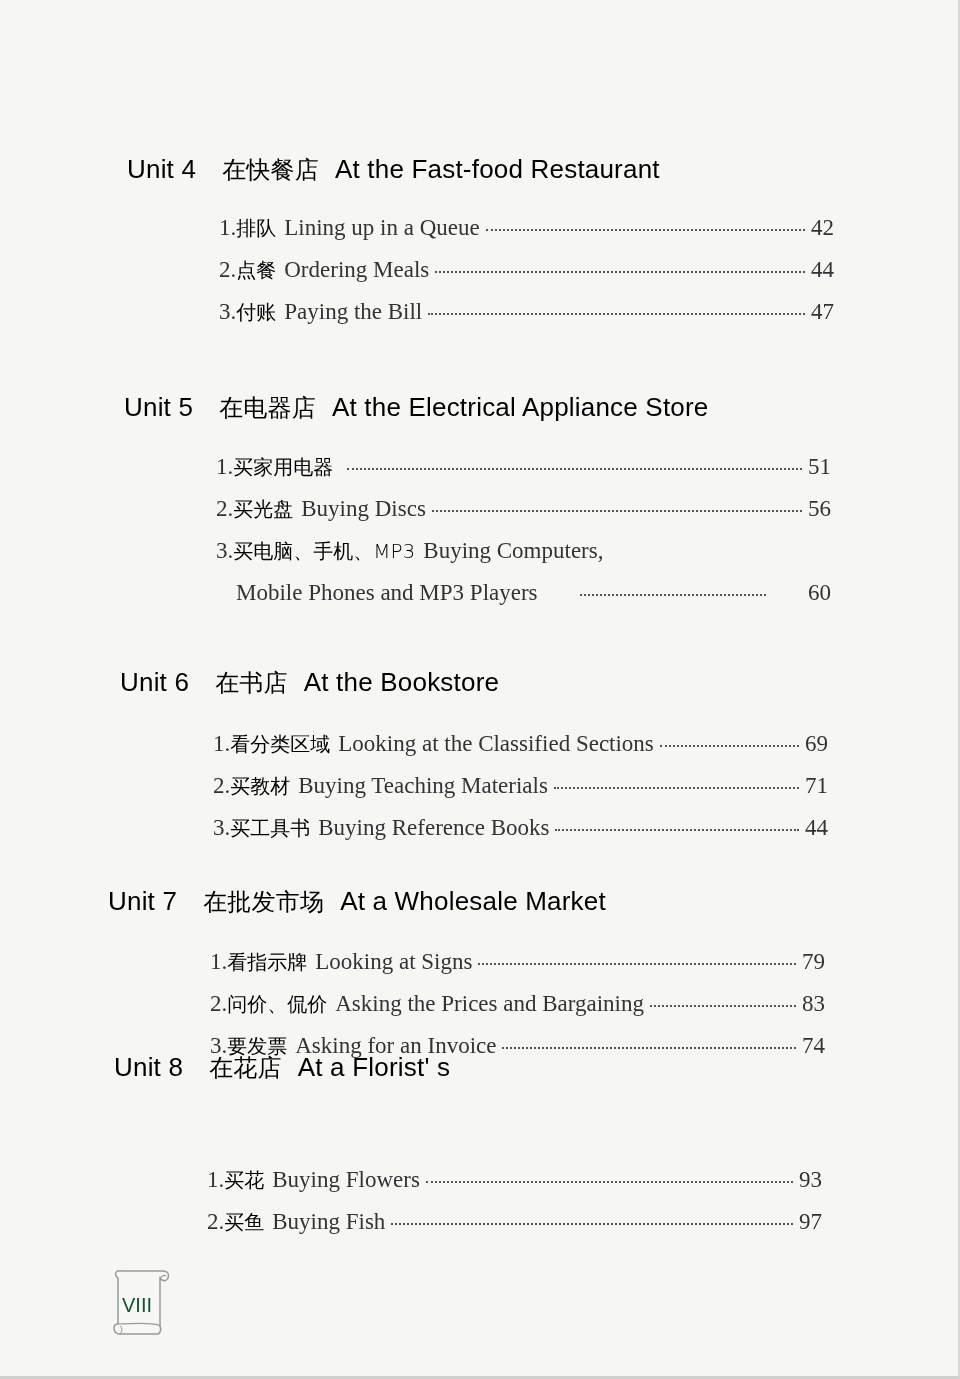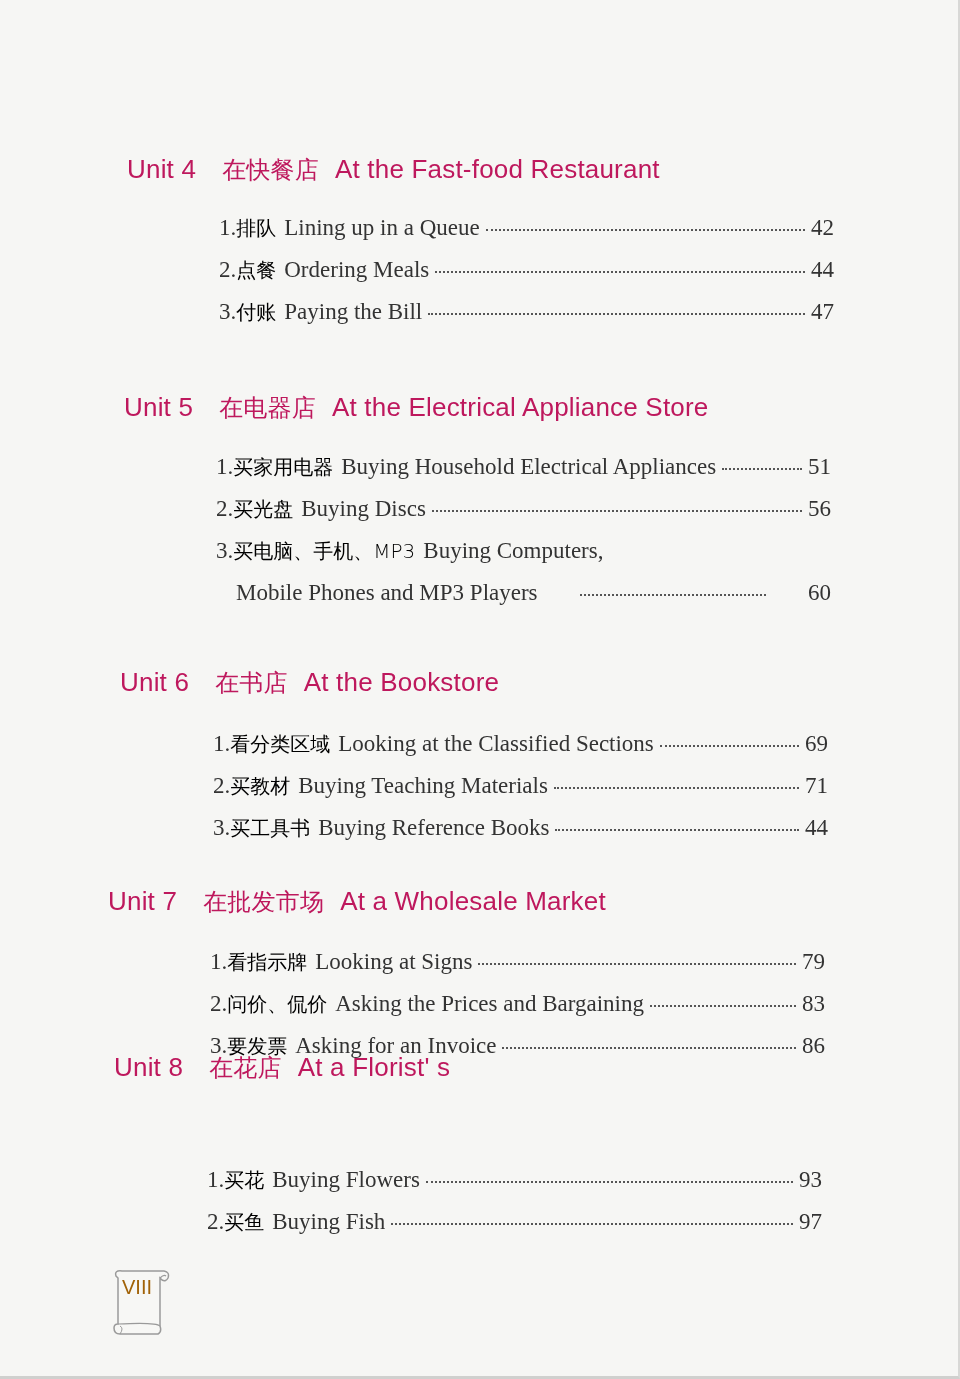--- a/index.html
+++ b/index.html
@@ -14,21 +14,21 @@
   .page {
     position: absolute; left: 0; top: 0; width: 958px; height: 1376px;
     background: #f6f6f4;
     border-right: 2px solid #d8d8d6;
     border-bottom: 3px solid #d0d0ce;
   }
   .unit-head {
     position: absolute;
     font-family: "Liberation Sans", sans-serif;
     font-size: 26px;
-    color: #be185d;
+    color: #000000;
     white-space: nowrap;
     letter-spacing: 0.2px;
   }
   .unit-head .num { display: inline-block; }
   .unit-head .cn { margin-left: 26px; font-family: "DejaVu Sans", sans-serif; font-size: 24px; }
   .unit-head .en { margin-left: 16px; }
   .entry {
     position: absolute;
     display: flex; align-items: baseline;
     font-size: 23px;
@@ -43,23 +43,23 @@
     border-bottom: 2px dotted #555;
     transform: translateY(-4px);
     min-width: 20px;
   }
   .entry .pg { min-width: 24px; }
   .entry.cont { }
   .scroll-badge {
     position: absolute; left: 110px; top: 1268px; width: 60px; height: 72px;
   }
   .scroll-badge .lbl {
-    position: absolute; left: 12px; top: 8px;
+    position: absolute; left: 12px; top: 26px;
     font-family: "Liberation Sans", sans-serif;
-    font-size: 20px; color: #a16207;
+    font-size: 20px; color: #14532d;
   }
 </style>
 </head>
 <body>
 
 <div class="page">
 
   <div class="unit-head" style="left:127px; top:154px;">
     <span class="num">Unit 4</span><span class="cn">在快餐店</span><span class="en">At the Fast-food Restaurant</span>
   </div>
@@ -84,21 +84,20 @@
       <span class="leader"></span>
       <span class="pg">47</span>
   </div>
 
   <div class="unit-head" style="left:124px; top:392px;">
     <span class="num">Unit 5</span><span class="cn">在电器店</span><span class="en">At the Electrical Appliance Store</span>
   </div>
   <div class="entry" style="left:216px; top:454px; width:616px;">
     <span class="idx">1.</span>
       <span class="cn">买家用电器</span>
-      <span class="en">Buying Household Electrical Appliances</span>
       <span class="leader"></span>
       <span class="pg">51</span>
   </div>
   <div class="entry" style="left:216px; top:496px; width:616px;">
     <span class="idx">2.</span>
       <span class="cn">买光盘</span>
       <span class="en">Buying Discs</span>
       <span class="leader"></span>
       <span class="pg">56</span>
   </div>
@@ -153,21 +152,21 @@
       <span class="cn">问价、侃价</span>
       <span class="en">Asking the Prices and Bargaining</span>
       <span class="leader"></span>
       <span class="pg">83</span>
   </div>
   <div class="entry" style="left:210px; top:1033px; width:616px;">
     <span class="idx">3.</span>
       <span class="cn">要发票</span>
       <span class="en">Asking for an Invoice</span>
       <span class="leader"></span>
-      <span class="pg">86</span>
+      <span class="pg">74</span>
   </div>
 
   <div class="unit-head" style="left:114px; top:1052px;">
     <span class="num">Unit 8</span><span class="cn">在花店</span><span class="en">At a Florist' s</span>
   </div>
   <div class="entry" style="left:207px; top:1167px; width:616px;">
     <span class="idx">1.</span>
       <span class="cn">买花</span>
       <span class="en">Buying Flowers</span>
       <span class="leader"></span>

